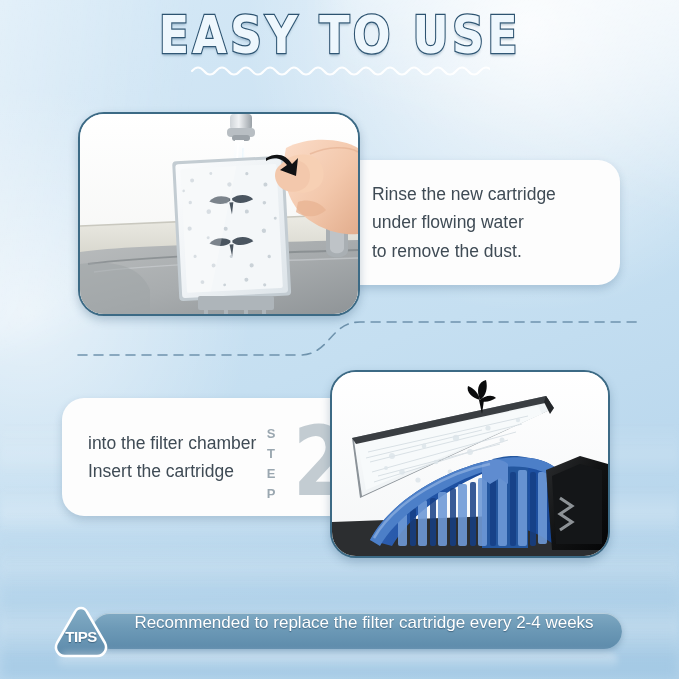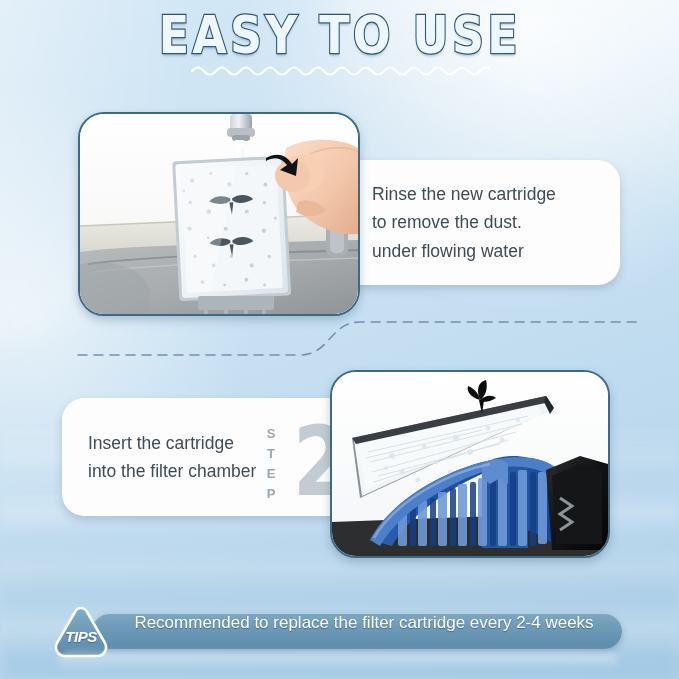--- a/index.html
+++ b/index.html
@@ -104,21 +104,21 @@
   .tips-text{
     font-family:"Liberation Sans",sans-serif;font-size:17px;color:#ffffff;
     text-shadow:0 1px 1px rgba(30,60,85,.5);padding-left:14px;white-space:nowrap;
   }
   .tips-badge{
     position:absolute;left:52px;top:605px;width:58px;height:54px;
   }
   .tips-badge-label{
     position:absolute;left:0;top:0;width:58px;height:54px;
     display:flex;align-items:center;justify-content:center;
-    font-family:"Liberation Sans",sans-serif;font-style:italic;font-weight:700;
+    font-family:"Liberation Sans",sans-serif;font-weight:700;
     font-size:15px;color:#ffffff;letter-spacing:-.5px;
     text-shadow:0 1px 1px rgba(30,60,85,.55);
     padding-top:8px;box-sizing:border-box;pointer-events:none;
   }
   .tips-reflect{
     position:absolute;left:58px;top:652px;width:560px;height:18px;
     background:linear-gradient(180deg,rgba(255,255,255,.40),rgba(255,255,255,0));
     filter:blur(3px);border-radius:10px;pointer-events:none;
   }
 </style>
@@ -144,22 +144,22 @@
   <div class="connector">
     <svg width="679" height="80" viewBox="0 0 679 80">
       <path d="M78 55 L300 55 C330 55 330 22 360 22 L640 22" fill="none" stroke="#6f93ad" stroke-width="1.6" stroke-dasharray="9 7" stroke-linecap="round"></path>
     </svg>
   </div>
 
   <div class="card" id="card1">
     <div class="card-inner">
       <div class="steptext">
         <div>Rinse the new cartridge</div>
+        <div>under flowing water</div>
         <div>to remove the dust.</div>
-        <div>under flowing water</div>
       </div>
     </div>
   </div>
   <div class="bignum" id="bignum1">1</div>
   <div class="steplabel" id="steplabel1">
     <span>S</span>
       <span>T</span>
       <span>E</span>
       <span>P</span>
   </div>
@@ -292,22 +292,22 @@
         <path d="M230 40 C248 32 268 32 278 38" stroke="#e2ad8d" stroke-width="1.6" fill="none" opacity=".6"></path>
       </g>
 
       <path d="M186 44 C196 38 206 40 212 50 L218 44 L216 62 L200 56 L207 51 C202 44 194 42 186 47 Z" fill="#111214"></path>
     </svg>
   </div>
 
   <div class="card" id="card2">
     <div class="card-inner">
       <div class="steptext">
+        <div>into the filter chamber</div>
         <div>Insert the cartridge</div>
-        <div>into the filter chamber</div>
       </div>
     </div>
   </div>
   <div class="bignum" id="bignum2">2</div>
   <div class="steplabel" id="steplabel2">
     <span>S</span>
       <span>T</span>
       <span>E</span>
       <span>P</span>
   </div>

